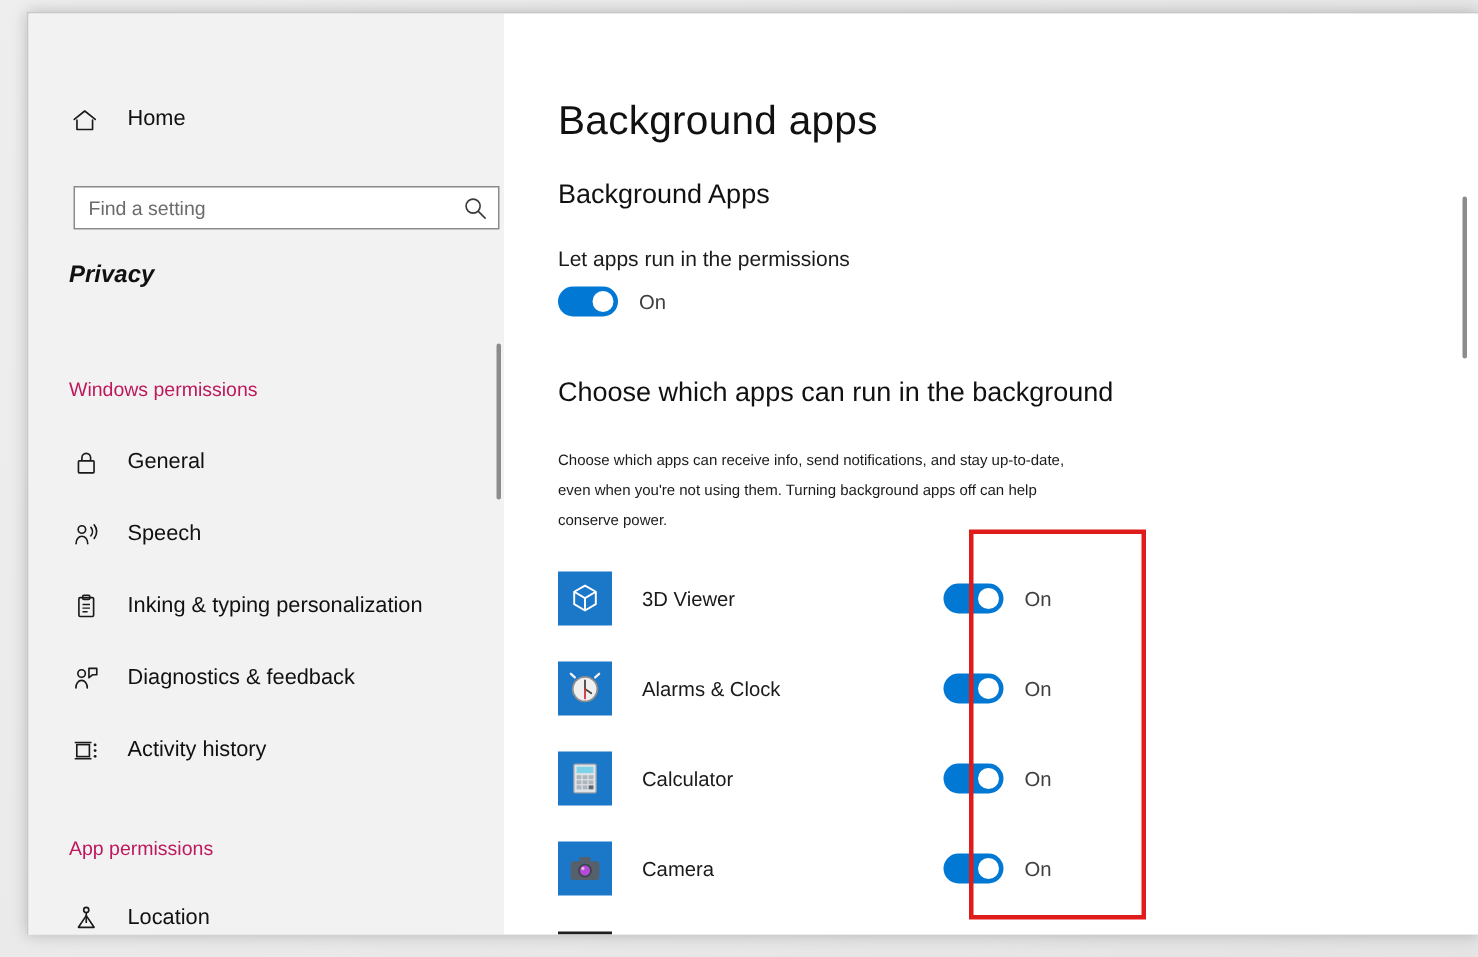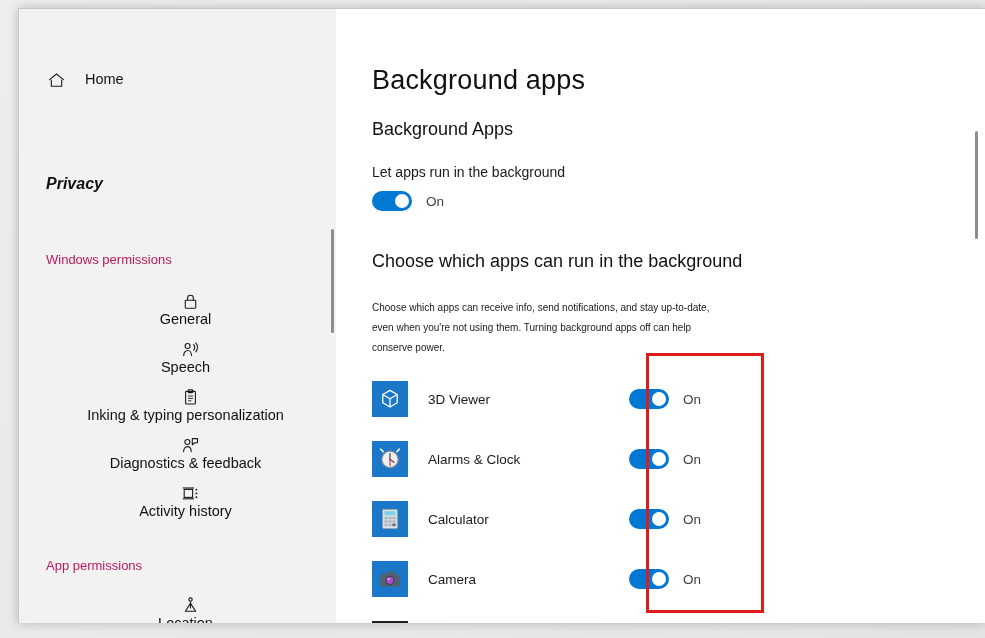--- a/index.html
+++ b/index.html
@@ -152,21 +152,20 @@
     color: #be185d;
   }
   .nav-item {
     position: absolute;
     left: 0;
     width: 317px;
     height: 32px;
     display: flex;
     align-items: center;
     cursor: default;
-    flex-direction: column;
   }
   .nav-icon {
     width: 24px;
     margin-left: 26px;
     display: flex;
     align-items: center;
     justify-content: center;
     flex: none;
   }
   .nav-label {
@@ -374,20 +373,29 @@
     <div id="home-row">
       <span id="home-icon">
         <svg width="19" height="19" viewBox="0 0 19 19">
           <path d="M2.5 8.6 L9.5 3 L16.5 8.6" fill="none" stroke="#1a1a1a" stroke-width="1.1" stroke-linejoin="round" stroke-linecap="round"></path>
           <path d="M4.3 9.1 V15.3 H14.7 V9.1" fill="none" stroke="#1a1a1a" stroke-width="1.1" stroke-linejoin="round" stroke-linecap="round"></path>
         </svg>
       </span>
       <span id="home-label">Home</span>
     </div>
 
+    <div id="search-box">
+      <input id="search-input" type="text" placeholder="Find a setting" style="">
+      <span id="search-icon">
+        <svg width="18" height="18" viewBox="0 0 18 18">
+          <circle cx="7.4" cy="7.4" r="4.7" fill="none" stroke="#3b3b3b" stroke-width="1.1"></circle>
+          <line x1="10.9" y1="10.9" x2="15.4" y2="15.4" stroke="#3b3b3b" stroke-width="1.1" stroke-linecap="round"></line>
+        </svg>
+      </span>
+    </div>
 
     <div id="privacy-title">Privacy</div>
 
     <div class="nav-group-label" style="top:243px">Windows permissions</div>
 
     <div class="nav-item" style="top:283px">
       <span class="nav-icon">
         <svg width="19" height="19" viewBox="0 0 19 19">
           <rect x="4.3" y="8.2" width="10.4" height="8" rx="0.6" fill="none" stroke="#1a1a1a" stroke-width="1.1"></rect>
           <path d="M6.6 8.2 V6.1 a2.9 2.9 0 0 1 5.8 0 V8.2" fill="none" stroke="#1a1a1a" stroke-width="1.1"></path>
@@ -463,21 +471,21 @@
       <div id="sidebar-thumb"></div>
     </div>
   </div>
 
   <div id="content">
 
     <div id="page-title">Background apps</div>
 
     <div id="section1-title">Background Apps</div>
 
-    <div id="toggle1-label">Let apps run in the background</div>
+    <div id="toggle1-label">Let apps run in the permissions</div>
 
     <div id="toggle1-wrap">
       <div class="switch">
         <div class="knob"></div>
       </div>
       <span class="switch-state">On</span>
     </div>
 
     <div id="section2-title">Choose which apps can run in the background</div>
 

